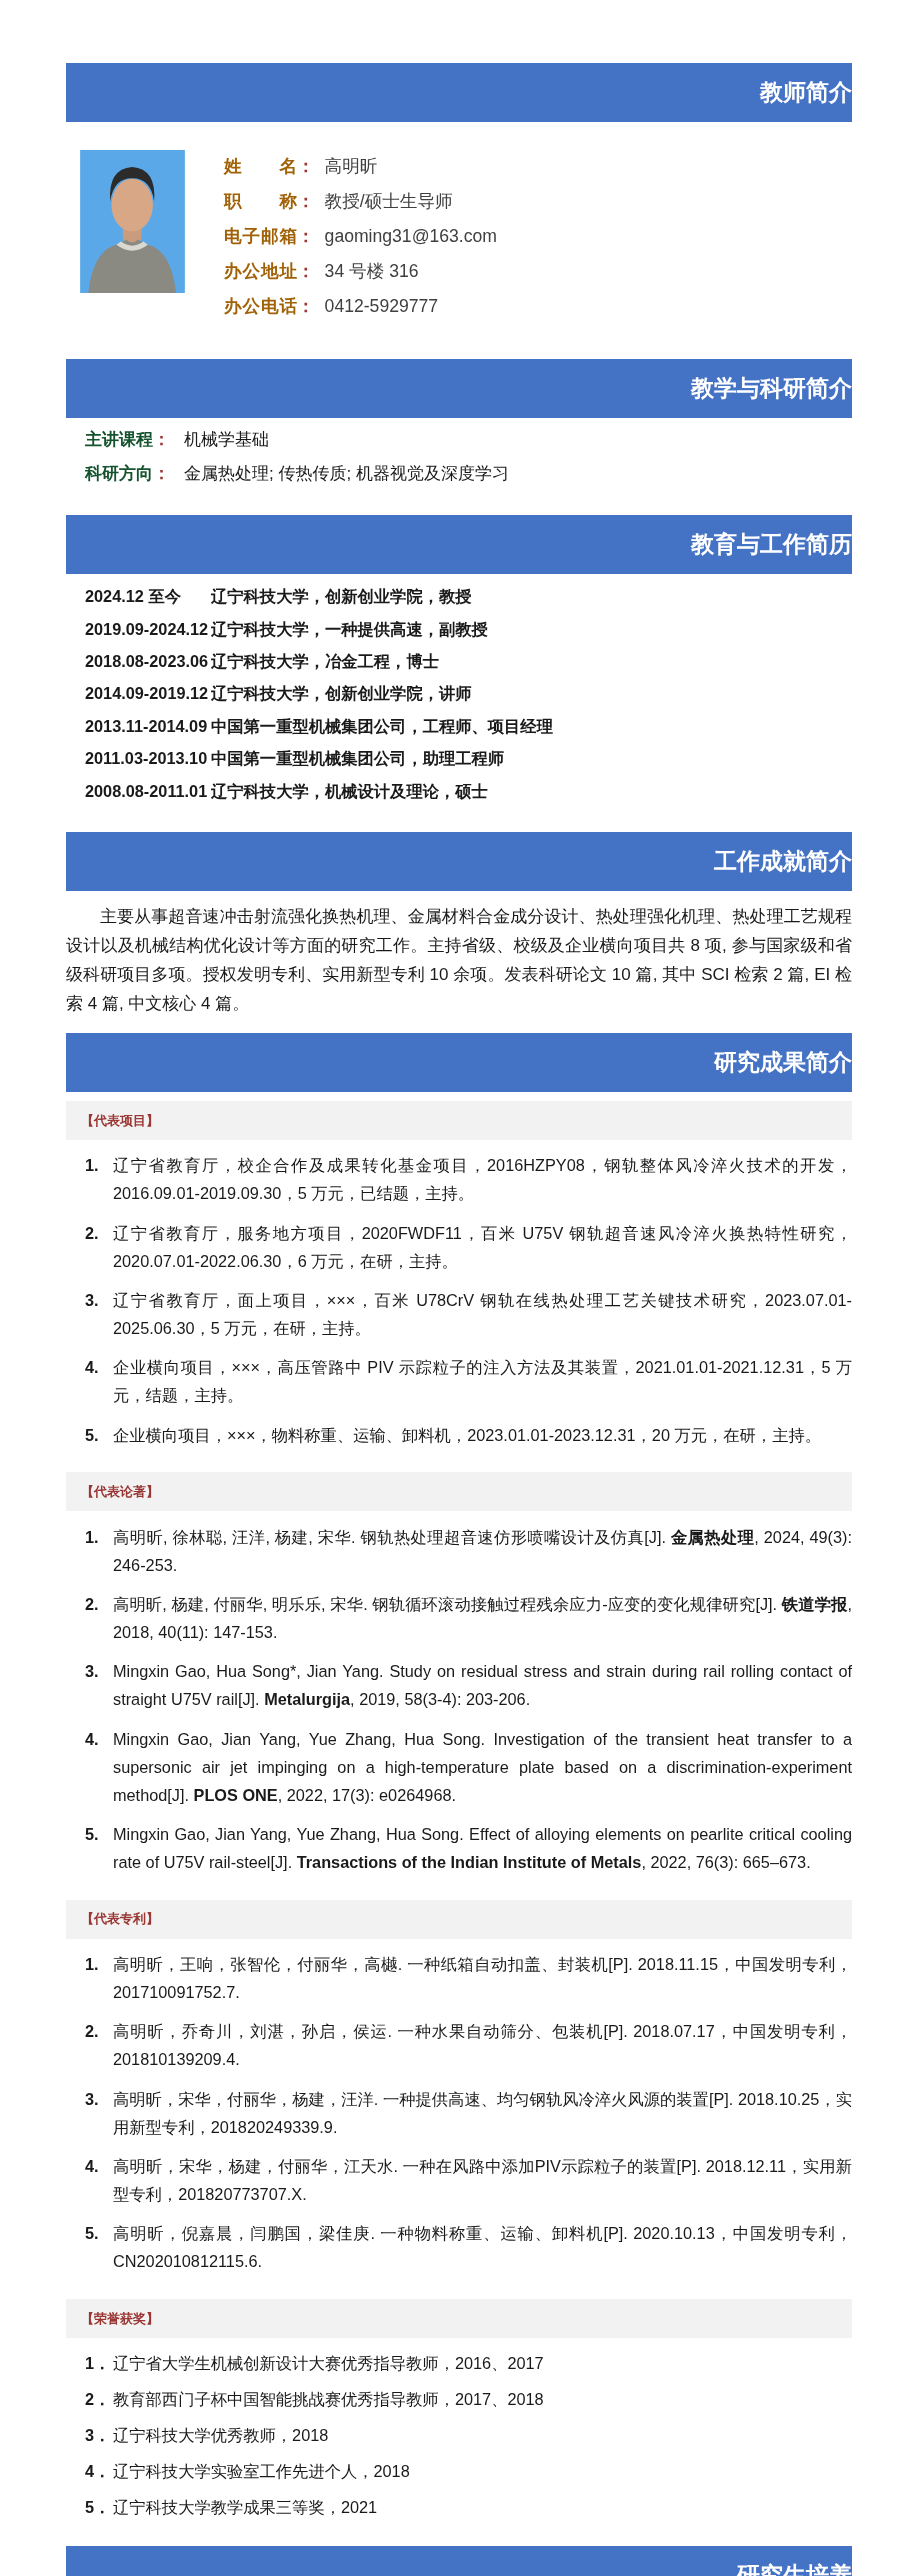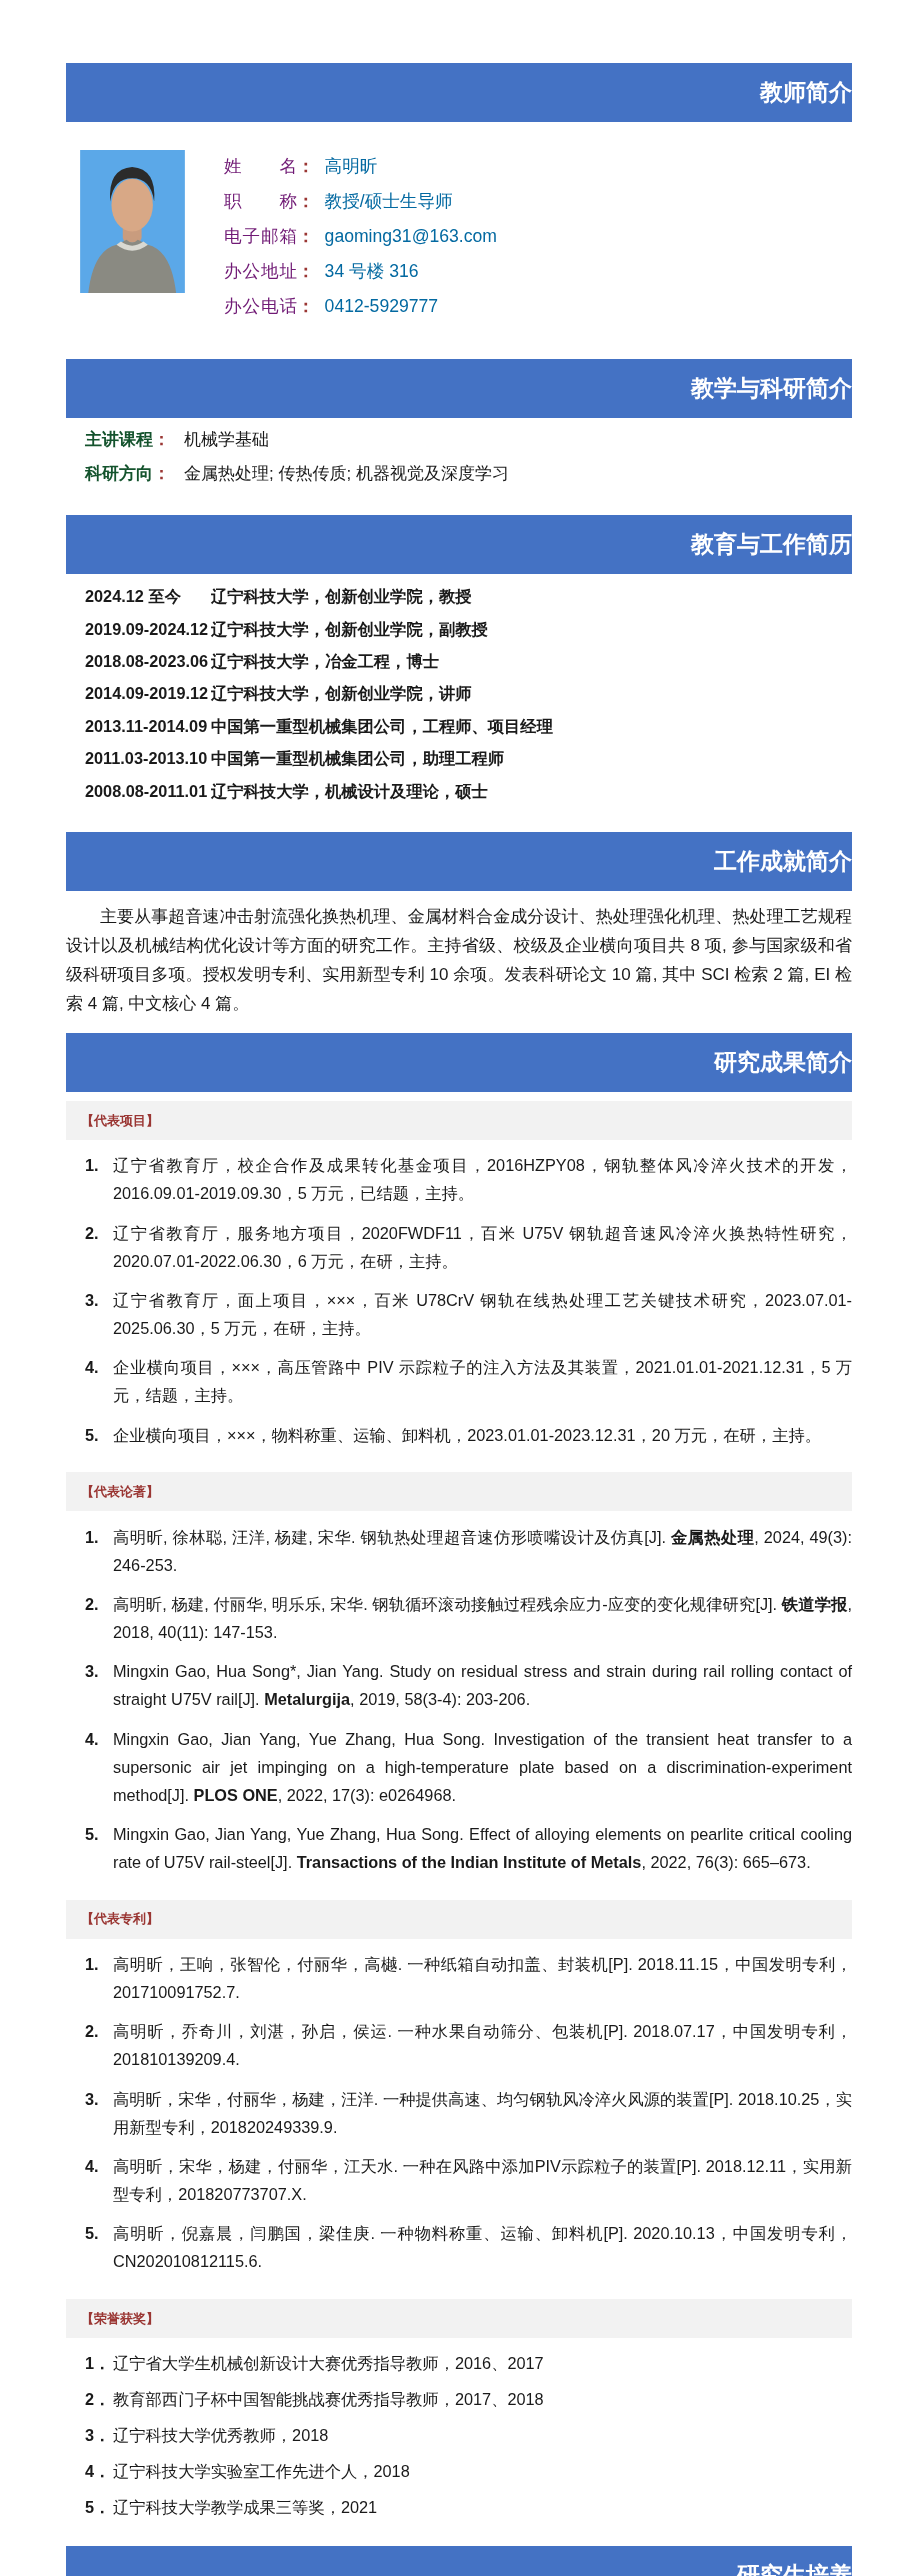--- a/index.html
+++ b/index.html
@@ -30,26 +30,26 @@
     margin:8.8px 0 11.3px 0;
   }
 
   
   .profile { display:flex; padding:28px 0 17.6px 14px; }
   .photo-wrap { width:105px; height:143px; flex-shrink:0; }
   .photo-wrap svg { display:block; }
   .profile-fields { margin-left:39px; padding-top:3.8px; }
   .field-row { display:flex; align-items:baseline; height:35px; font-size:17.6px; }
   .field-label {
-    color:#701a75; font-weight:normal;
+    color:#a16207; font-weight:bold;
     display:inline-block; width:73px;
     text-align:justify; text-align-last:justify;
   }
   .field-colon { color:#9A3633; font-weight:bold; }
-  .field-value { margin-left:10px; color:#0369a1; }
+  .field-value { margin-left:10px; color:#404040; }
 
   
   .kv-block { padding:10px 0 6.3px 19px; }
   .kv-row { display:flex; align-items:baseline; height:34px; font-size:17px; }
   .kv-label { color:#14532d; font-weight:bold; }
   .kv-colon { color:#9A3633; font-weight:bold; }
   .kv-value { margin-left:14px; }
 
   
   .edu-block { padding:11.3px 0 7.5px 19px; }
@@ -143,21 +143,21 @@
   <div class="sec-bar">
     <span>教育与工作简历</span>
   </div>
   <div class="edu-block">
     <div class="edu-row">
       <span class="edu-date">2024.12 至今</span>
       <span class="edu-desc">辽宁科技大学，创新创业学院，教授</span>
     </div>
     <div class="edu-row">
       <span class="edu-date">2019.09-2024.12</span>
-      <span class="edu-desc">辽宁科技大学，创新创业学院，副教授</span>
+      <span class="edu-desc">辽宁科技大学，一种提供高速，副教授</span>
     </div>
     <div class="edu-row">
       <span class="edu-date">2018.08-2023.06</span>
       <span class="edu-desc">辽宁科技大学，冶金工程，博士</span>
     </div>
     <div class="edu-row">
       <span class="edu-date">2014.09-2019.12</span>
       <span class="edu-desc">辽宁科技大学，创新创业学院，讲师</span>
     </div>
     <div class="edu-row">

